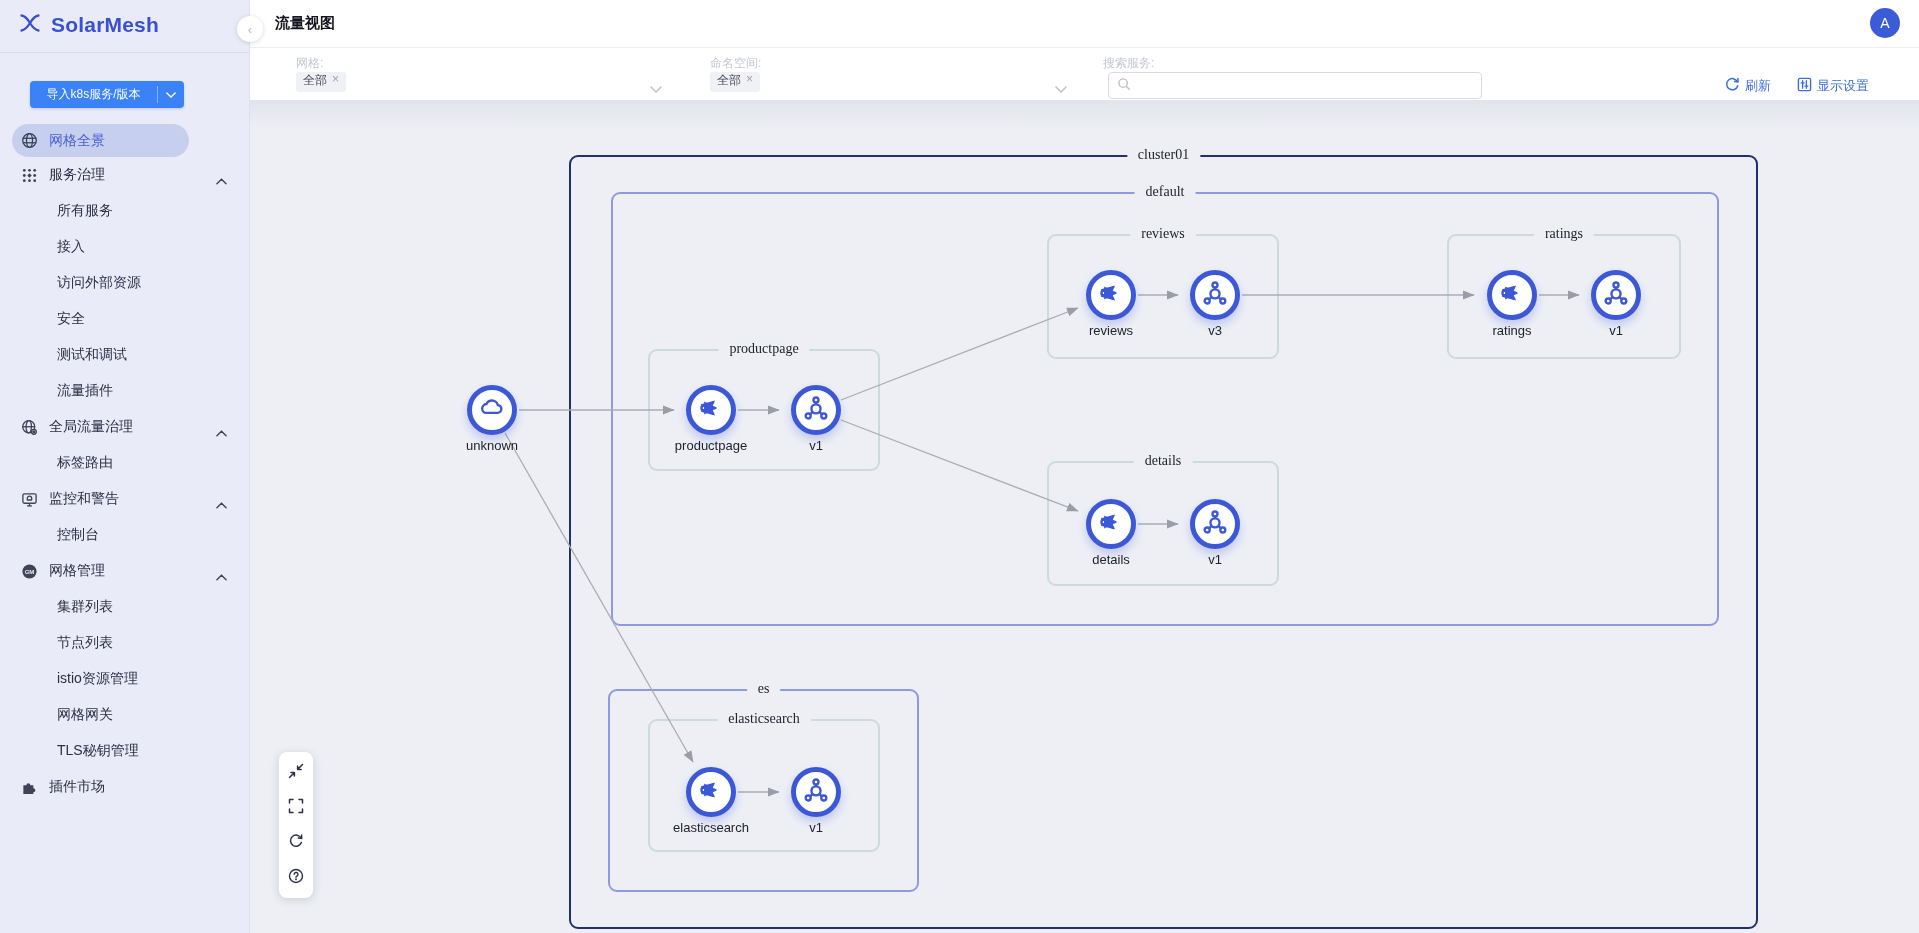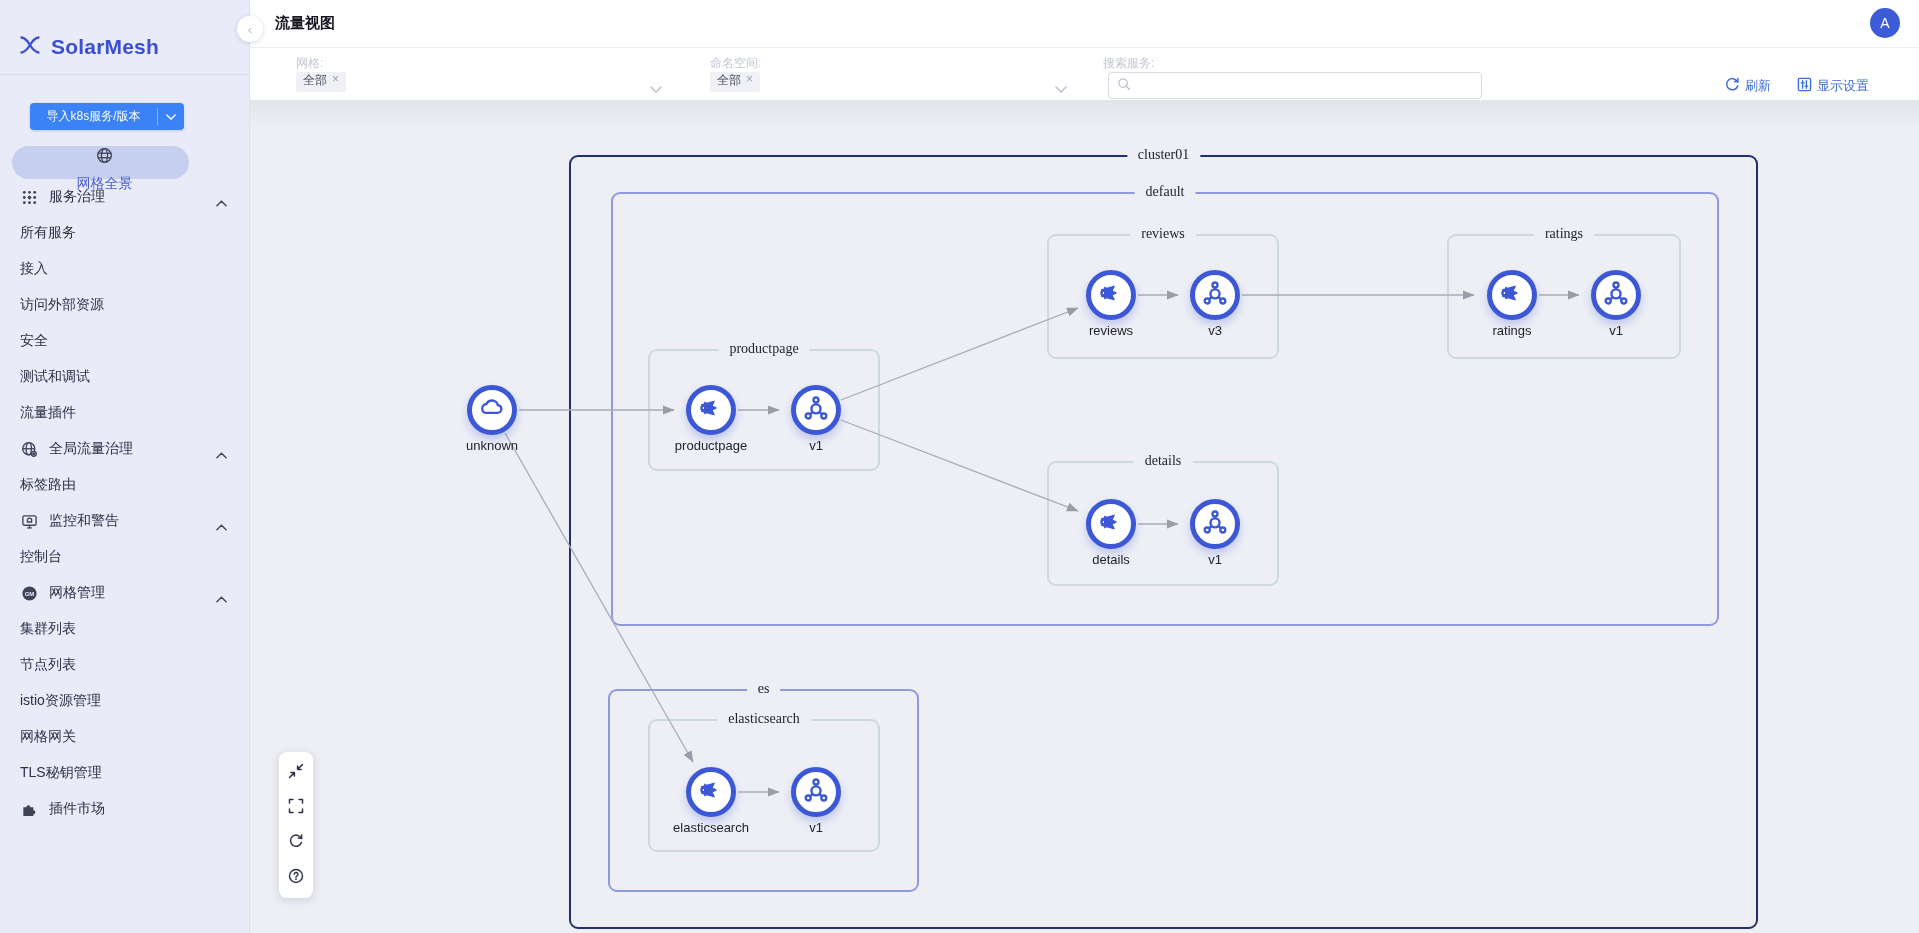--- a/index.html
+++ b/index.html
@@ -1,34 +1,34 @@
 <!DOCTYPE html>
 <html><head>
 <meta charset="utf-8">
 <style>
   * { margin:0; padding:0; box-sizing:border-box; }
   html,body { width:1919px; height:933px; overflow:hidden; font-family:"Liberation Sans", sans-serif; }
   .root { width:1919px; height:933px; display:flex; background:#fff; position:relative; }
 
   
   .sidebar { width:250px; height:100%; background:#e9ecf8; border-right:1px solid #dde1ee; flex:none; display:flex; flex-direction:column; }
-  .logo-row { display:flex; align-items:center; gap:9px; padding:6px 0 14px 18px;margin-top:28px; }
+  .logo-row { display:flex; align-items:center; gap:9px; padding:12px 0 14px 18px; }
   .logo-row svg { flex:none; }
   .logo-text { font-size:21px; font-weight:bold; color:#3a50ce; letter-spacing:.2px; }
   .sidebar-divider { border-bottom:1px solid #d9dcec; margin:0; }
   .import-btn { margin:28px 0 0 30px; width:154px; height:27px; display:inline-flex; align-items:center; background:#3b82f6; border-radius:4px; color:#fff; font-size:12px; cursor:pointer; box-shadow:0 1px 3px rgba(60,80,200,.25); }
   .import-btn .lbl { flex:1; text-align:center; }
   .import-btn .sep { width:1px; height:17px; background:rgba(255,255,255,.4); }
   .import-btn .chev { width:26px; display:flex; justify-content:center; align-items:center; }
   .menu { margin-top:16px; flex:1; overflow:hidden; }
   .mi { position:relative; height:36px; display:flex; align-items:center; gap:11px; padding-left:20px; font-size:14px; color:#2c2f45; cursor:pointer; }
   .mi .ic { width:18px; height:18px; flex:none; display:flex; align-items:center; justify-content:center; }
-  .mi.active { background:#c7cfef; border-radius:18px; margin:0 60px 0 12px; padding-left:8px; height:33px; color:#4a5fd3;flex-direction:column; }
+  .mi.active { background:#c7cfef; border-radius:18px; margin:0 60px 0 12px; padding-left:8px; height:33px; color:#4a5fd3; }
   .mi .grp-chev { position:absolute; right:22px; top:15px; }
-  .ms { height:36px; display:flex; align-items:center; padding-left:20px; font-size:14px; color:#2c2f45; cursor:pointer; }
+  .ms { height:36px; display:flex; align-items:center; padding-left:57px; font-size:14px; color:#2c2f45; cursor:pointer; }
 
   
   .main { flex:1; display:flex; flex-direction:column; position:relative; min-width:0; }
   .hdr { height:48px; background:#fff; border-bottom:1px solid #eceef3; position:relative; flex:none; }
   .collapse-btn { position:absolute; left:-13px; top:16px; width:26px; height:26px; border-radius:50%; background:#fff; box-shadow:0 1px 5px rgba(40,50,90,.18); display:flex; align-items:center; justify-content:center; color:#b6bac8; font-size:13px; cursor:pointer; z-index:5; }
   .page-title { position:absolute; left:25px; top:14px; font-size:15px; font-weight:bold; color:#15151f; }
   .avatar { position:absolute; right:19px; top:8px; width:30px; height:30px; border-radius:50%; background:#3b5bd7; color:#fff; font-size:14px; display:flex; align-items:center; justify-content:center; cursor:pointer; }
 
   
   .fbar { height:52px; background:#fff; position:relative; flex:none; }

